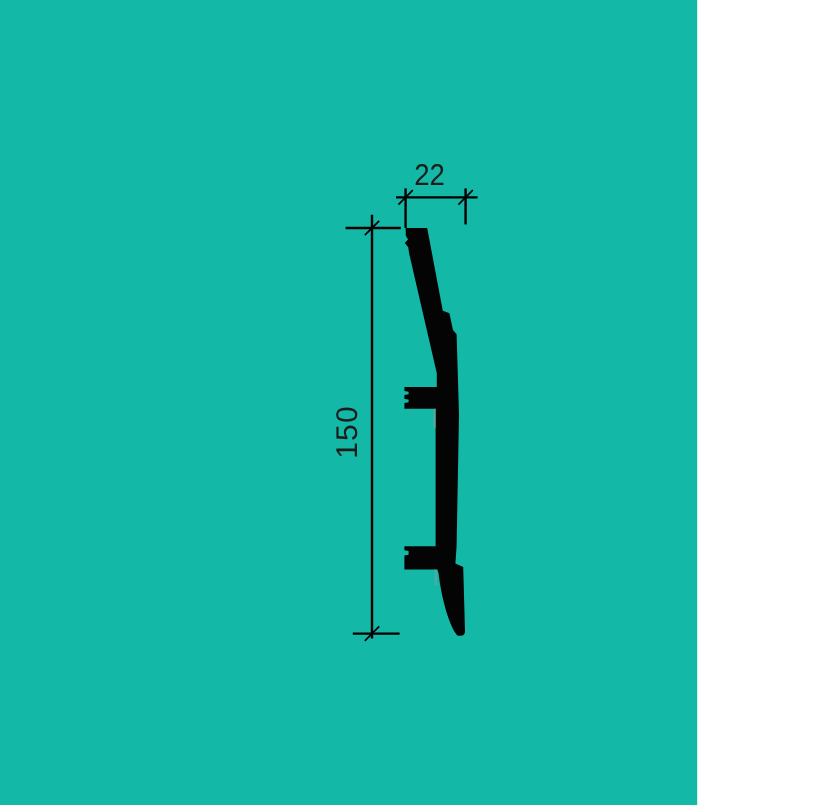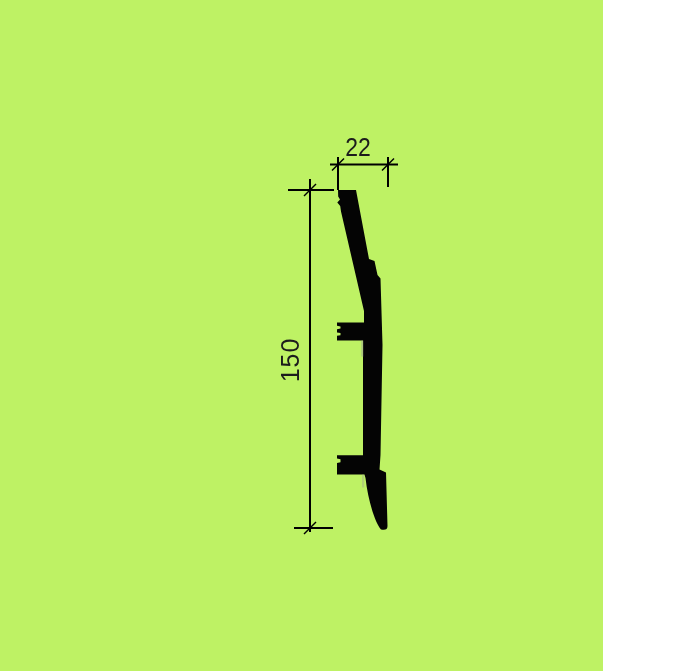--- a/index.html
+++ b/index.html
@@ -5,23 +5,22 @@
   html, body {
     margin: 0;
     padding: 0;
     background: #ffffff;
     font-family: "Liberation Sans", sans-serif;
   }
   .stage {
     position: relative;
     width: 581px;
     height: 671px;
-    background: #bef264;
+    background: #14b8a6;
     overflow: hidden;
-    padding-left: 22px;
   }
   .drawing-svg {
     position: absolute;
     left: 0;
     top: 0;
   }
   .dim-label {
     position: absolute;
     color: #1c1c1c;
     font-size: 25px;

